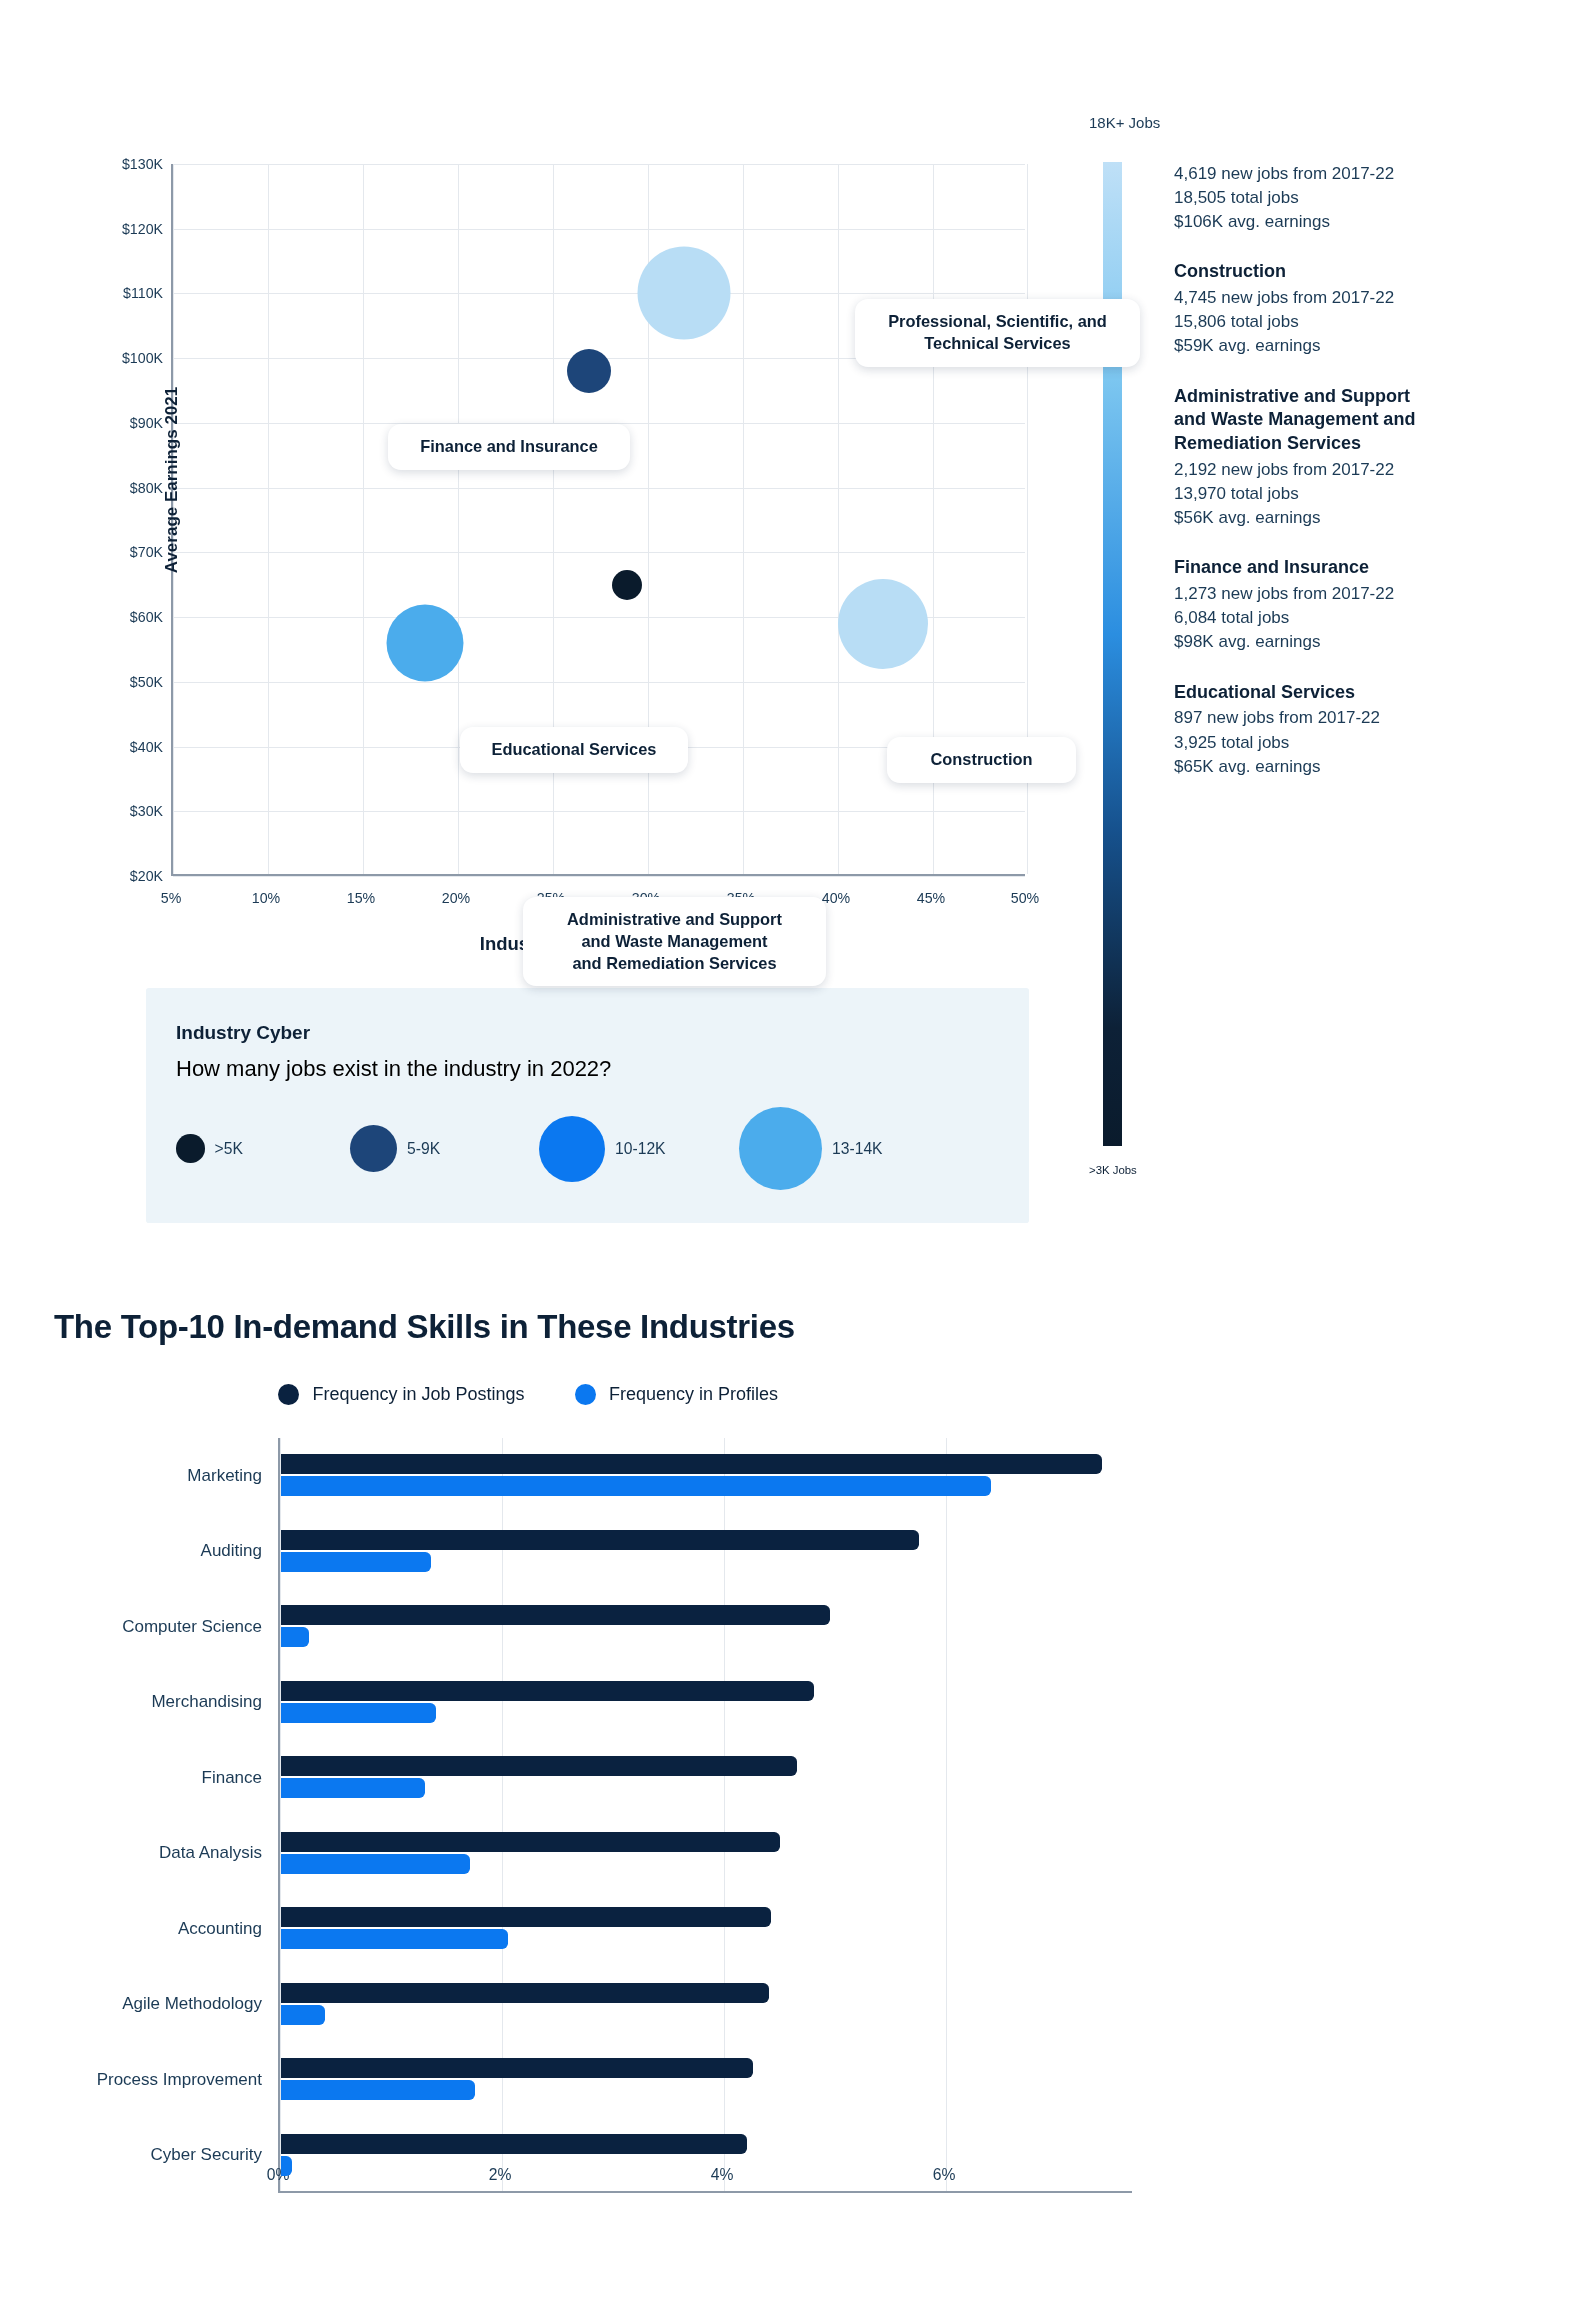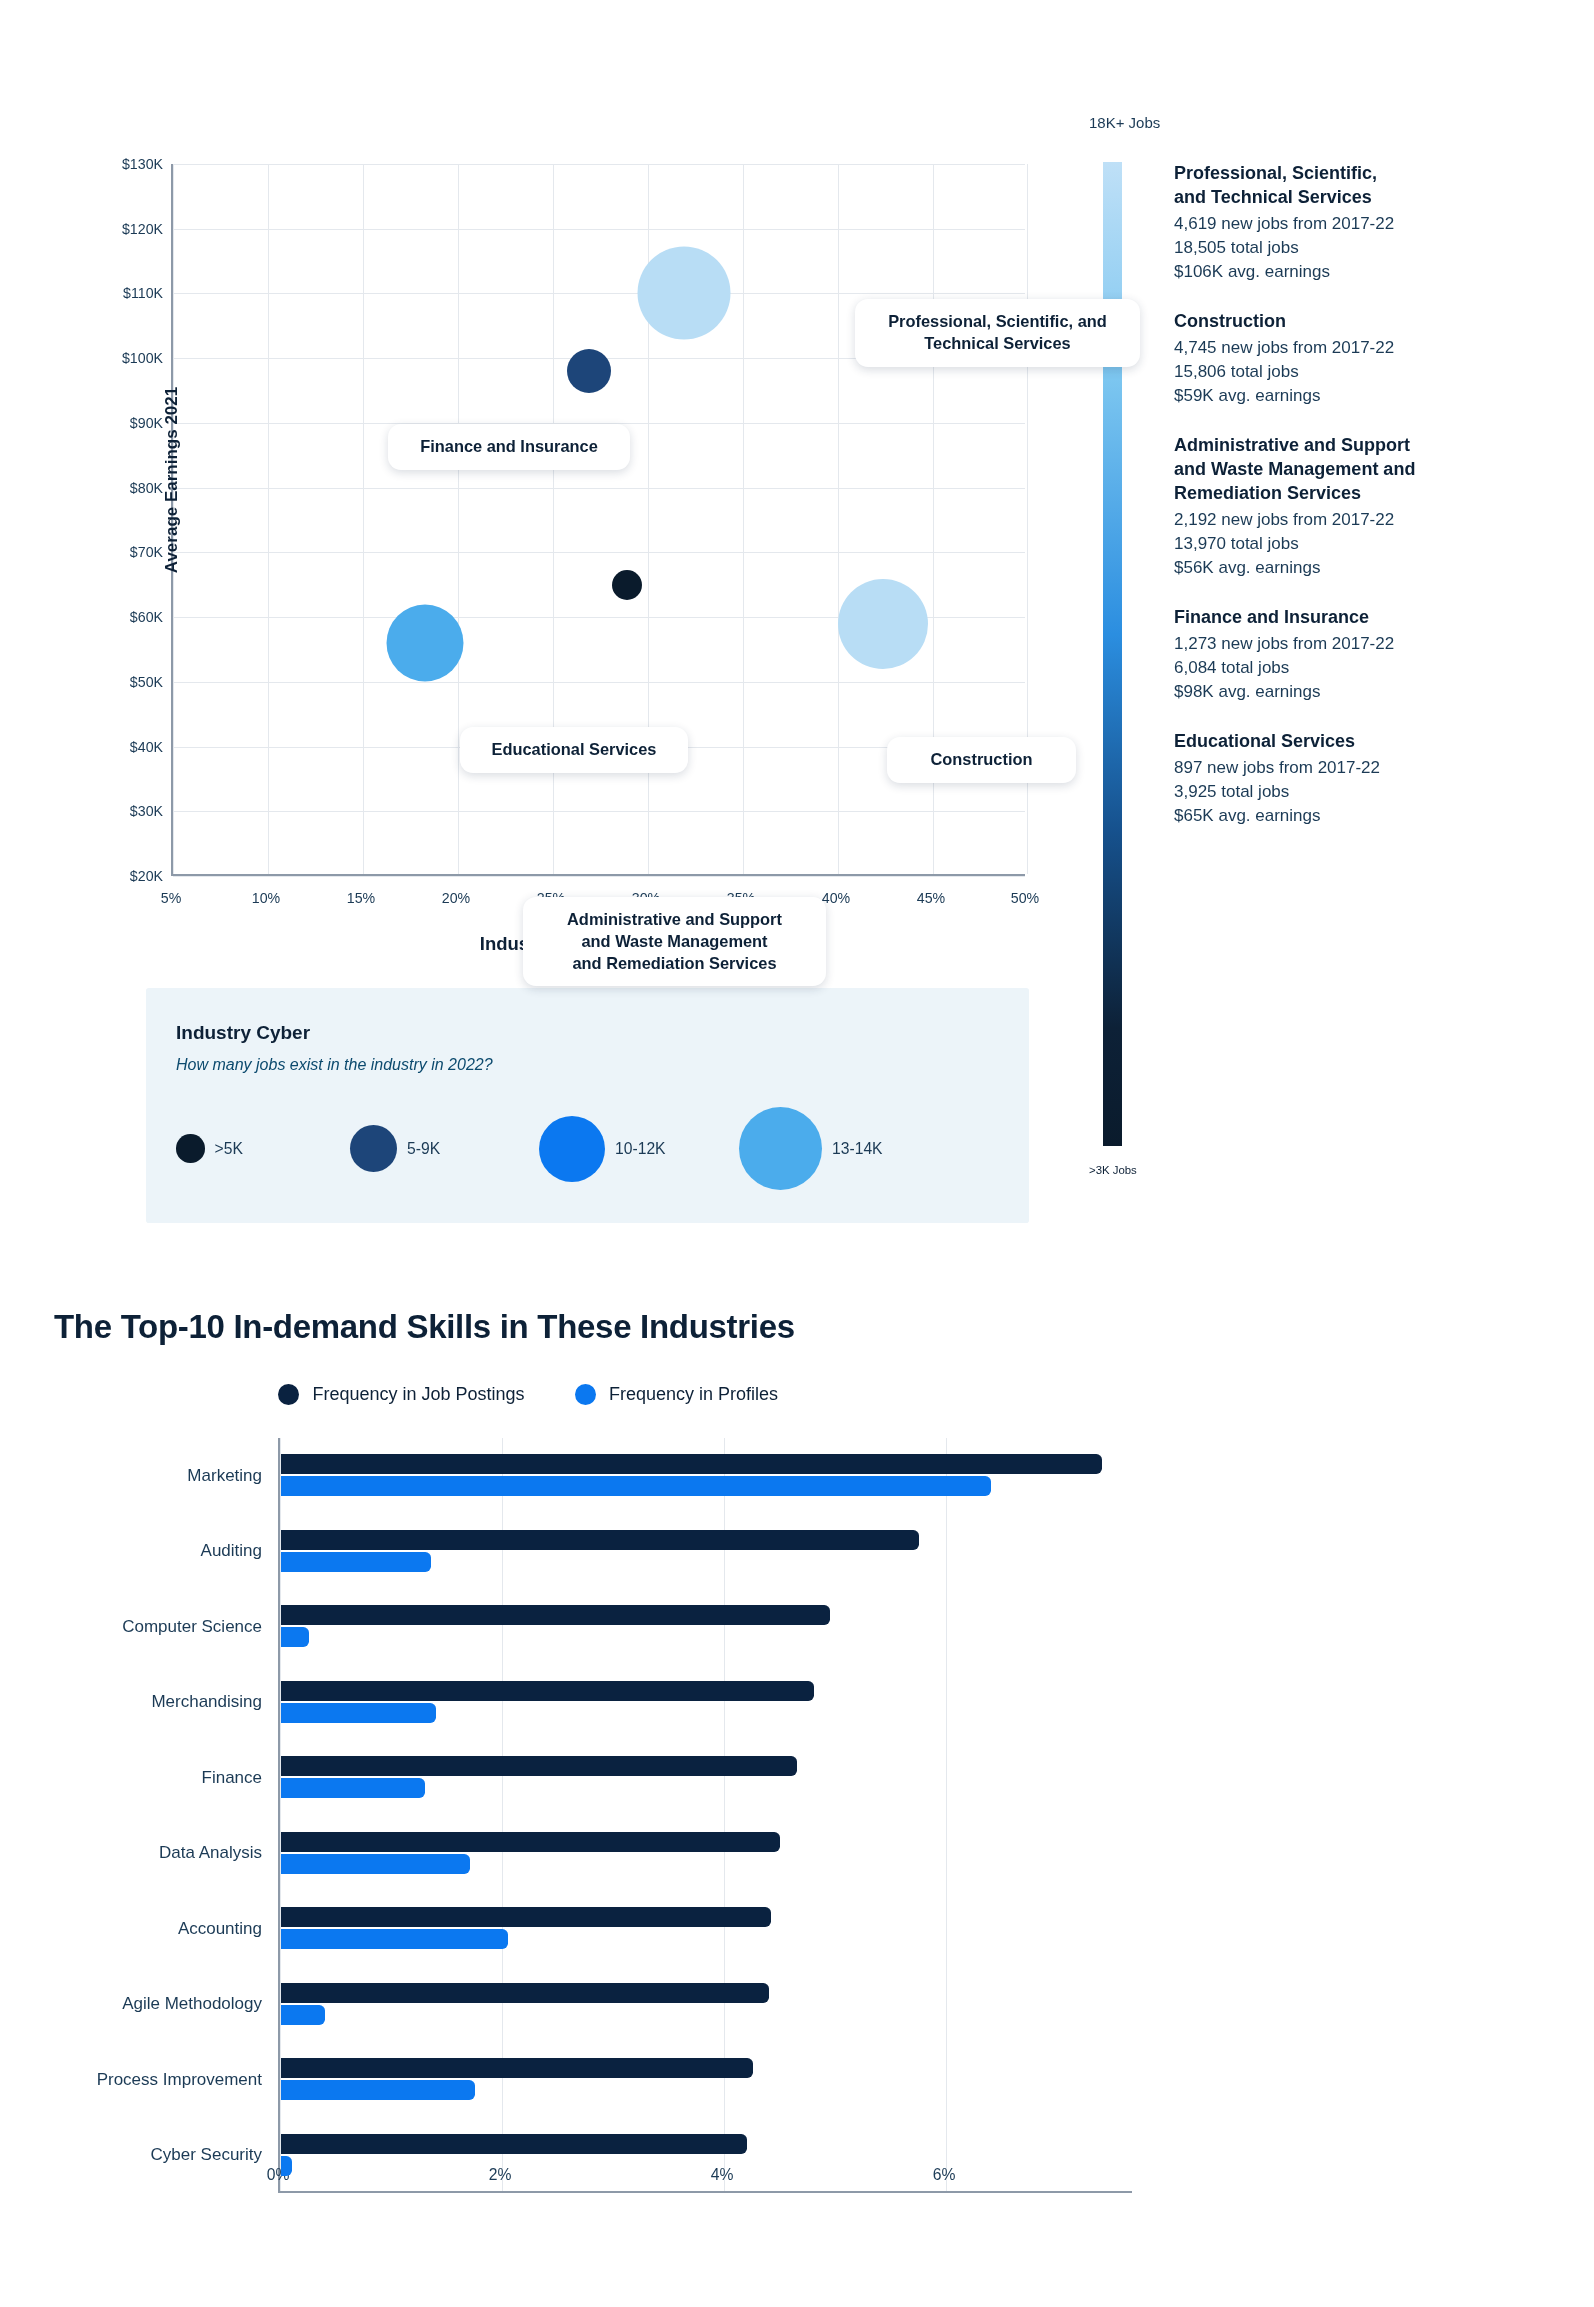--- a/index.html
+++ b/index.html
@@ -128,21 +128,21 @@
 
   
   #sizelegend {
     position: absolute;
     left: 146px; top: 988px;
     width: 883px; height: 235px;
     background: #ecf4f9;
     border-radius: 2.8px;
   }
   #sl-title { position: absolute; left: 30px; top: 34px; font-size: 19px; font-weight: 700; }
-  #sl-sub   { position: absolute; left: 30px; top: 68px; font-size: 16px; color: #0c4a6e; font-style: italic; }
+  #sl-sub   { position: absolute; left: 30px; top: 68px; font-size: 22px; color: #000000; }
   #sl-items { position: absolute; left: 30px; top: 107px; width: 826px; height: 107px; }
   .sl-item { position: absolute; top: 0; height: 107px; display: flex; align-items: center; }
   .sl-dot { border-radius: 50%; flex: 0 0 auto; }
   .sl-lbl { font-size: 15.7px; color: #1b3a55; margin-left: 10px; white-space: nowrap; }
 
   
   #section2 { position: absolute; left: 0; top: 1267px; width: 1595px; height: 1040px; }
 
   #barlegend { position: absolute; left: 278px; top: 117px; display: flex; gap: 50px; align-items: center; }
   .bl-item { display: flex; align-items: center; gap: 13px; }
@@ -241,22 +241,20 @@
 and Remediation Services</div>
       <div class="bubblelabel" style="left: 716px; top: 573px; width: 189px;">Construction</div>
     </div>
 
   <div id="colorbar-wrap">
     <div id="cb-top">18K+ Jobs</div>
     <div id="colorbar"></div>
     <div id="cb-bottom-lbl">&gt;3K Jobs</div>
     <div id="industrylist">
         <div class="ind-block">
-          <div class="ind-name" style="white-space: pre-line;">Professional, Scientific,
-and Technical Services</div>
           <div class="ind-stat">4,619 new jobs from 2017-22</div>
           <div class="ind-stat">18,505 total jobs</div>
           <div class="ind-stat">$106K avg. earnings</div>
         </div>
         <div class="ind-block">
           <div class="ind-name" style="white-space: pre-line;">Construction</div>
           <div class="ind-stat">4,745 new jobs from 2017-22</div>
           <div class="ind-stat">15,806 total jobs</div>
           <div class="ind-stat">$59K avg. earnings</div>
         </div>

